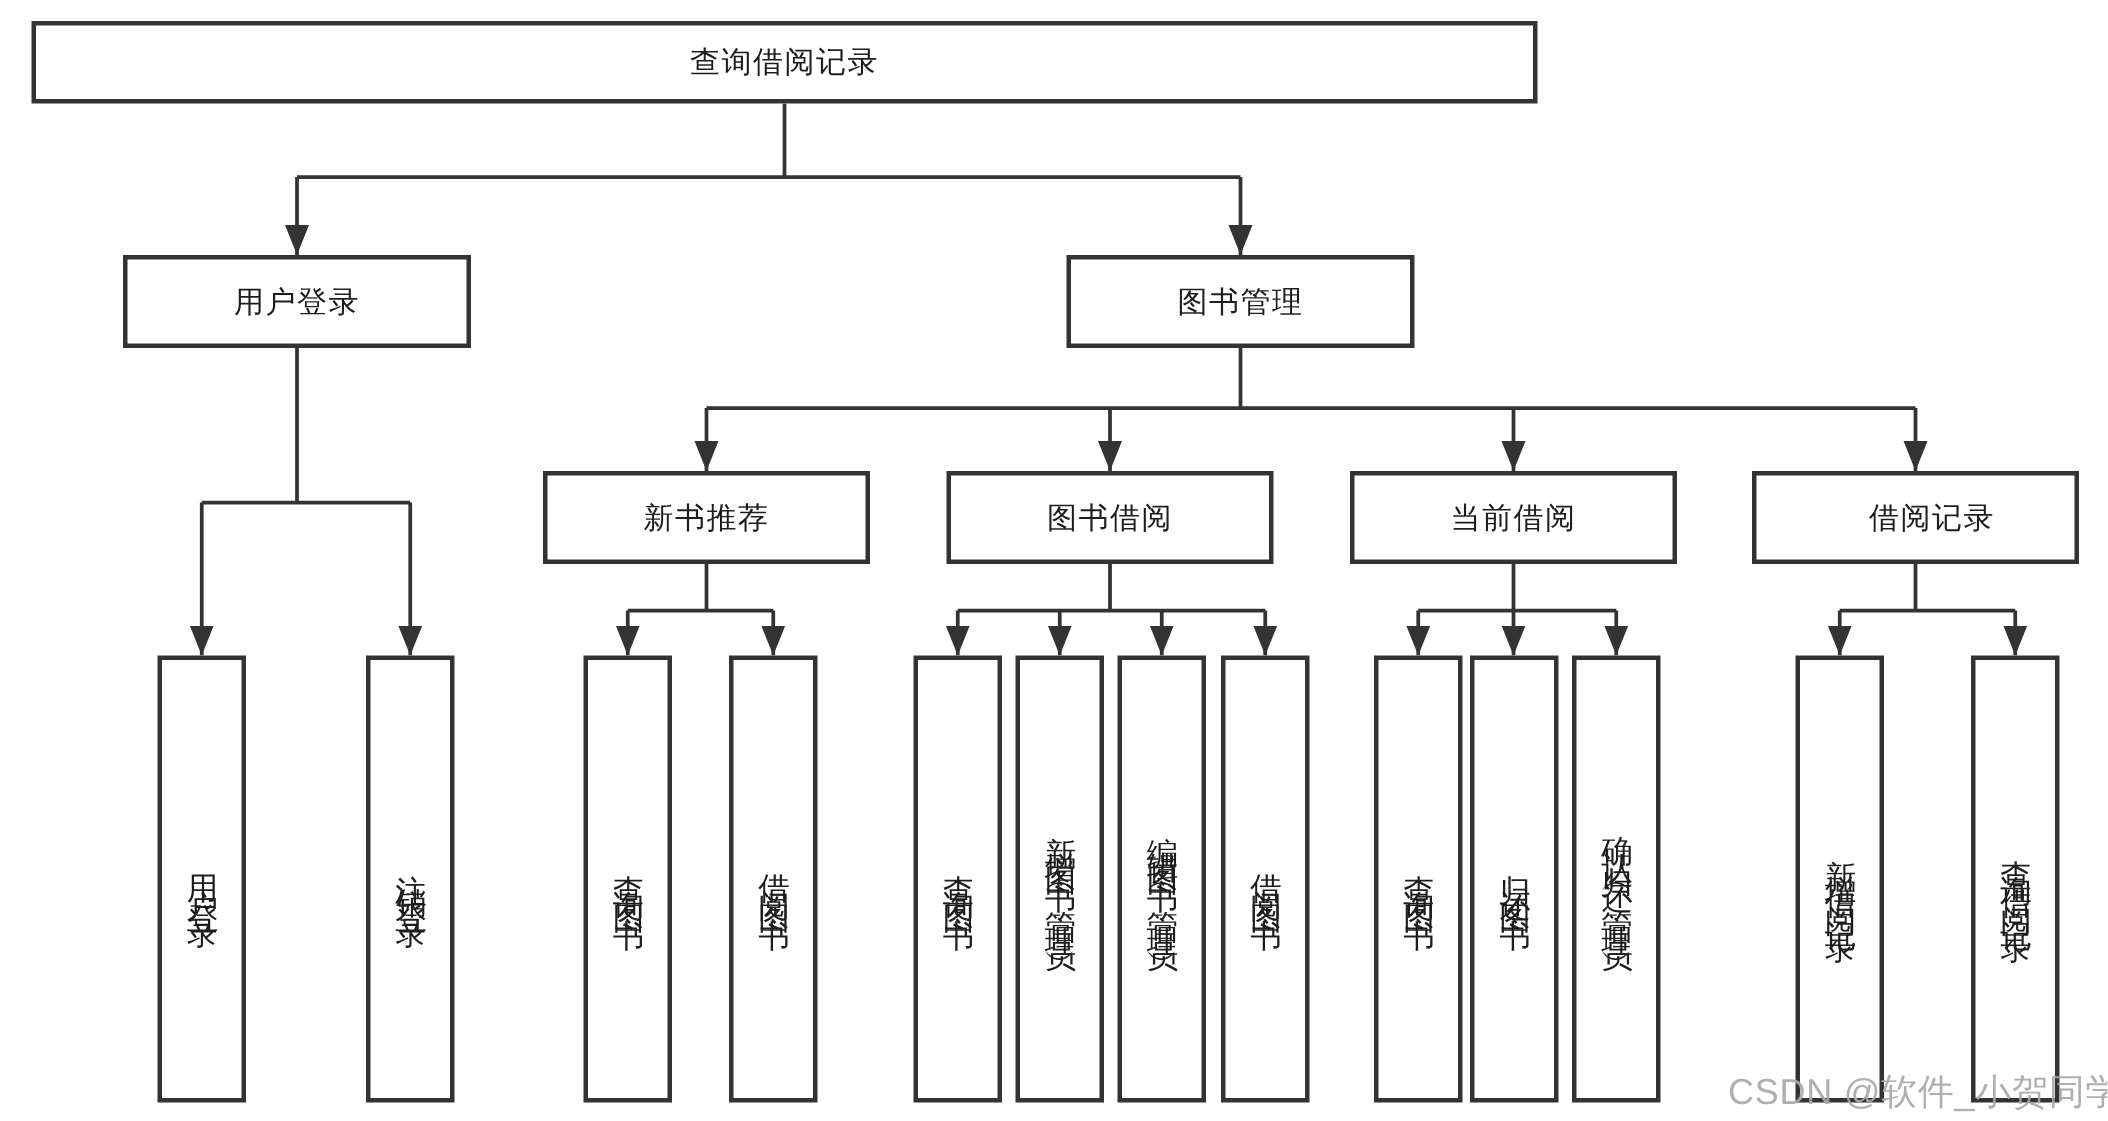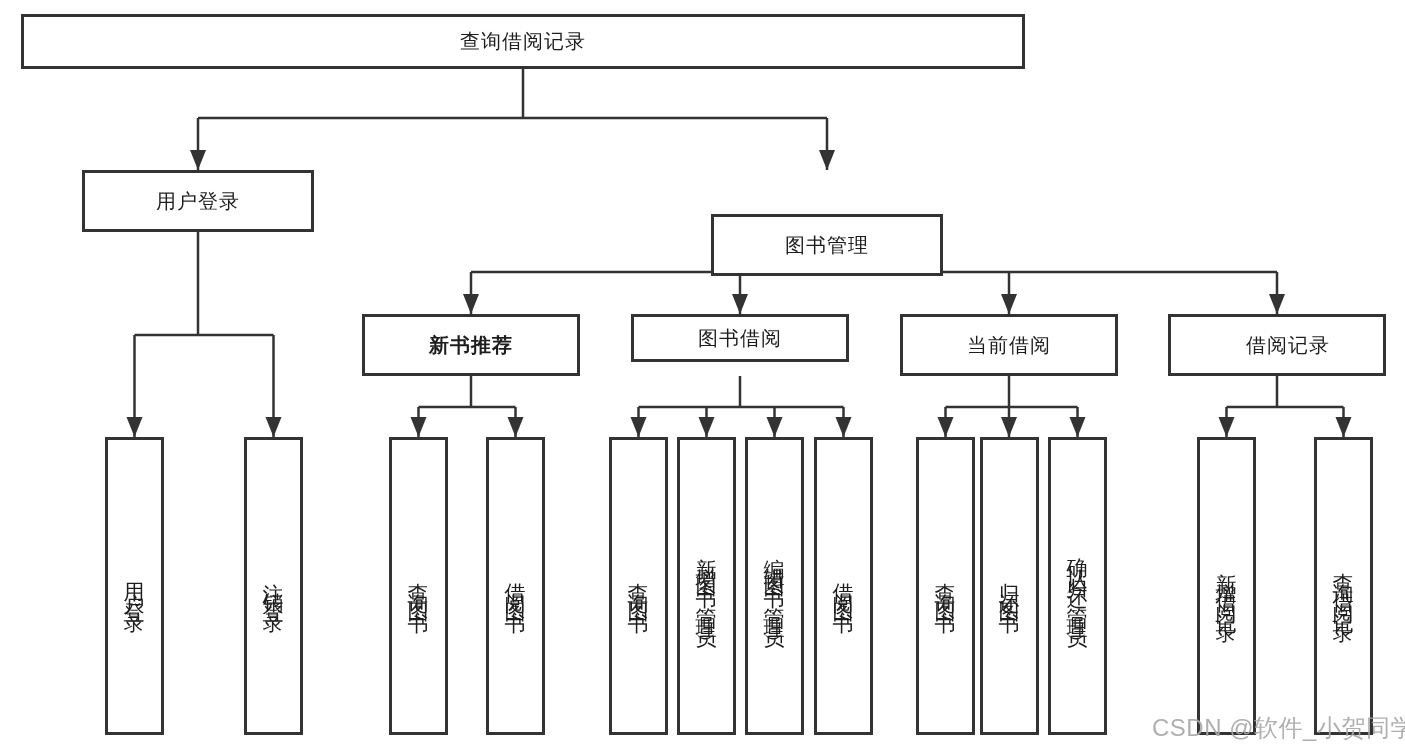--- a/index.html
+++ b/index.html
@@ -77,24 +77,24 @@
       <line x1="1277" y1="376" x2="1277" y2="407"></line>
       <line x1="1226.5" y1="407" x2="1343.5" y2="407"></line>
       <line x1="1226.5" y1="407" x2="1226.5" y2="437" marker-end="url(#arw)"></line>
       <line x1="1343.5" y1="407" x2="1343.5" y2="437" marker-end="url(#arw)"></line>
     </g>
   </svg>
 
   <div class="node h" style="left:21px; top:14px; width:1004px; height:55px;">查询借阅记录</div>
 
   <div class="node h" style="left:82px; top:170px; width:232px; height:62px;">用户登录</div>
-  <div class="node h" style="left:711px; top:170px; width:232px; height:62px;margin-top:44px;">图书管理</div>
+  <div class="node h" style="left:711px; top:170px; width:232px; height:62px;">图书管理</div>
 
-  <div class="node h" style="left:362px; top:314px; width:218px; height:62px;font-weight:bold;">新书推荐</div>
-  <div class="node h" style="left:631px; top:314px; width:218px; height:48px;">图书借阅</div>
+  <div class="node h" style="left:362px; top:314px; width:218px; height:62px;">新书推荐</div>
+  <div class="node h" style="left:631px; top:314px; width:218px; height:62px;">图书借阅</div>
   <div class="node h" style="left:900px; top:314px; width:218px; height:62px;text-align:right;">当前借阅</div>
   <div class="node h" style="left:1168px; top:314px; width:218px; height:62px;padding-left:22px;">借阅记录</div>
 
   <div class="node v" style="left:105px; top:437px; width:59px; height:298px;">用户登录</div>
   <div class="node v" style="left:244px; top:437px; width:59px; height:298px;">注销登录</div>
 
   <div class="node v" style="left:389px; top:437px; width:59px; height:298px;">查询图书</div>
   <div class="node v" style="left:486px; top:437px; width:59px; height:298px;">借阅图书</div>
 
   <div class="node v" style="left:609px; top:437px; width:59px; height:298px;">查询图书</div>

